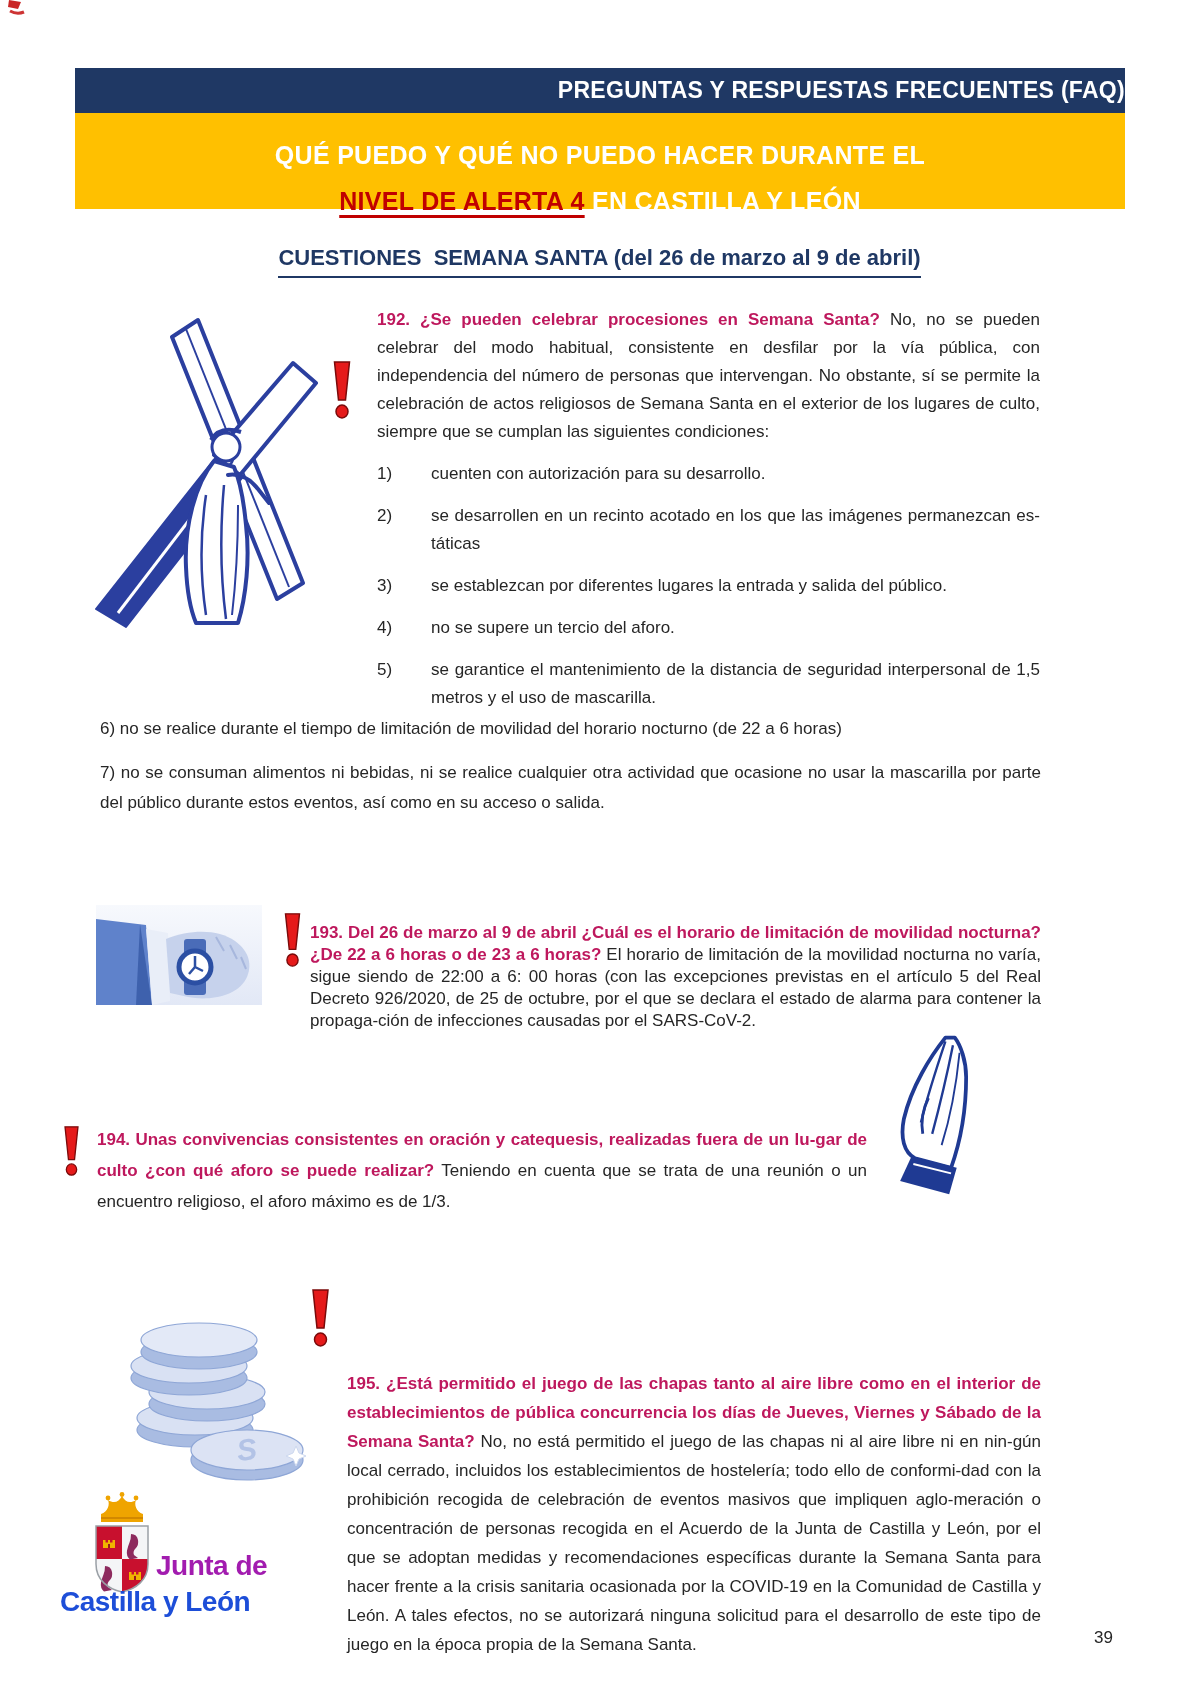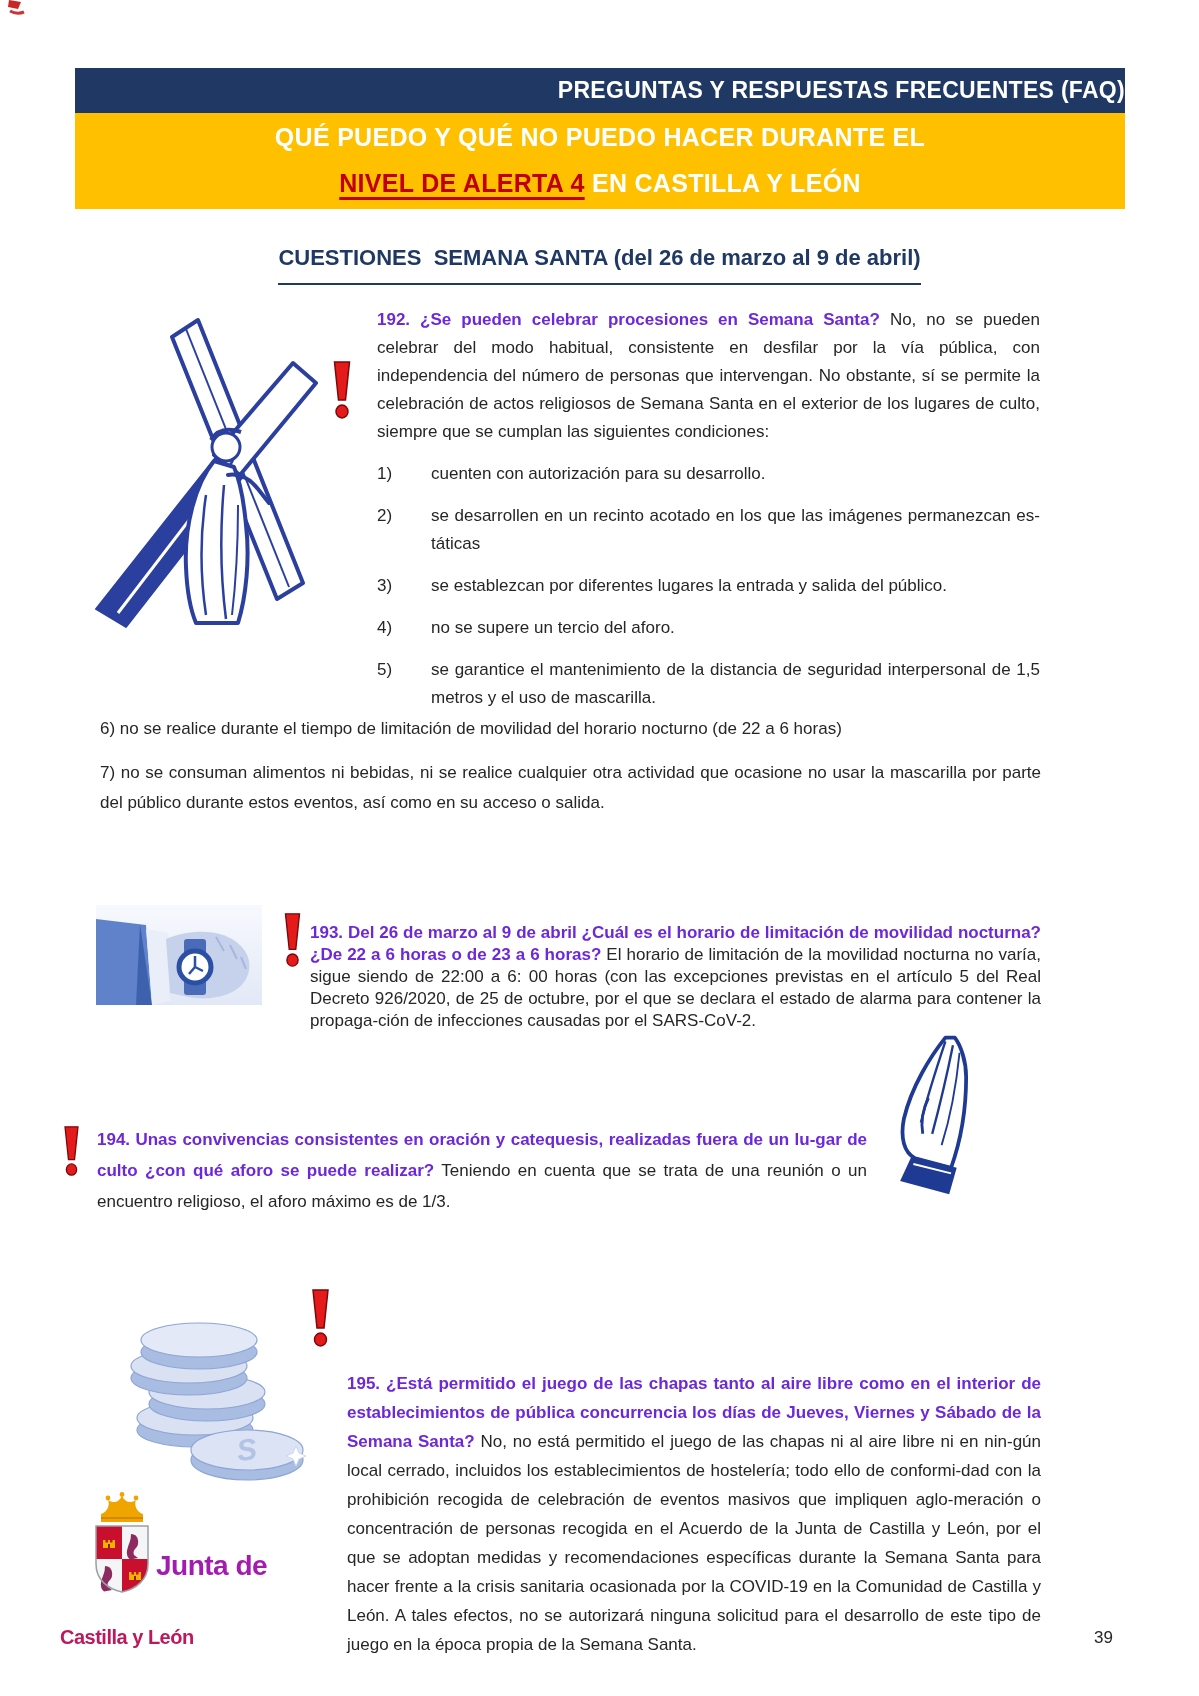--- a/index.html
+++ b/index.html
@@ -3,35 +3,35 @@
 <meta charset="utf-8">
 <style>
   html,body{margin:0;padding:0;background:#ffffff;}
   .page{position:relative;width:1199px;height:1696px;background:#ffffff;overflow:hidden;
         font-family:"Liberation Sans",sans-serif;color:#212121;}
 
   
   .banner{position:absolute;left:75px;top:68px;width:1050px;}
   .banner-bar{background:#1f3864;height:45px;line-height:45px;text-align:right;
               color:#ffffff;font-weight:bold;font-size:23px;letter-spacing:.3px;}
-  .banner-yellow{background:#ffc000;height:96px;text-align:center;box-sizing:border-box;padding-top:10px;}
+  .banner-yellow{background:#ffc000;height:96px;text-align:center;box-sizing:border-box;padding-top:28px;}
   .banner-line1{color:#ffffff;font-weight:bold;font-size:25px;letter-spacing:.3px;}
   .banner-line2{margin-top:17px;font-weight:bold;font-size:25px;letter-spacing:.3px;color:#ffffff;}
   .alert-level{color:#c00000;text-decoration:underline;text-decoration-color:#c00000;
                text-decoration-thickness:3px;text-underline-offset:5px;}
 
   
   .section-title{position:absolute;left:0;top:243px;width:100%;text-align:center;margin:0;}
   .section-title span{display:inline-block;color:#1f3864;font-size:22px;font-weight:bold;
-               border-bottom:2.5px solid #1f3864;padding-bottom:12px;white-space:pre-wrap;}
+               border-bottom:2.5px solid #1f3864;padding-bottom:5px;white-space:pre-wrap;}
 
   
   .qtext{position:absolute;text-align:justify;font-size:17px;line-height:28px;color:#262626;}
   .qtext p{margin:0;}
-  .q{color:#6d28d9;font-weight:bold;}
+  .q{color:#be185d;font-weight:bold;}
   #q192-text{left:377px;top:306px;width:663px;}
   .cond{display:flex;margin-top:14px;line-height:28px;}
   .cond .num{width:54px;flex:none;}
   .cond .body{flex:1;text-align:justify;}
   #extra-conditions{left:100px;top:714px;width:941px;line-height:30px;}
   #extra-conditions p+p{margin-top:14px;}
   #q193-text{left:310px;top:922px;width:731px;line-height:22px;}
   #q194-text{left:97px;top:1124px;width:770px;line-height:31px;}
   #q195-text{left:347px;top:1369px;width:694px;line-height:29px;}
 
@@ -44,21 +44,21 @@
   .excl{position:absolute;}
   #excl-192{left:330px;top:360px;}
   #excl-193{left:282px;top:912px;}
   #excl-194{left:62px;top:1124px;}
   #excl-195{left:309px;top:1288px;}
 
   
   .logo{position:absolute;left:60px;top:1492px;width:240px;height:140px;}
   .logo-crest{position:absolute;left:26px;top:0;}
   .logo-l1{position:absolute;left:96px;top:58px;font-size:28px;font-weight:bold;color:#a21caf;letter-spacing:-.5px;}
-  .logo-l2{position:absolute;left:0px;top:94px;font-size:20px;font-weight:bold;color:#be185d;letter-spacing:-.5px;margin-top:40px;}
+  .logo-l2{position:absolute;left:0px;top:94px;font-size:28px;font-weight:bold;color:#1d4ed8;letter-spacing:-.5px;}
   .page-num{position:absolute;left:1094px;top:1628px;font-size:17px;color:#262626;}
   .corner-mark{position:absolute;left:5px;top:0px;}
 </style>
 </head>
 <body>
 
 <div class="page">
 
   <svg class="corner-mark" width="26" height="20" viewBox="0 0 26 20">
     <path d="M4 0 L16 2 L13 9 L3 7 Z" fill="#c00000" opacity="0.85"></path>

